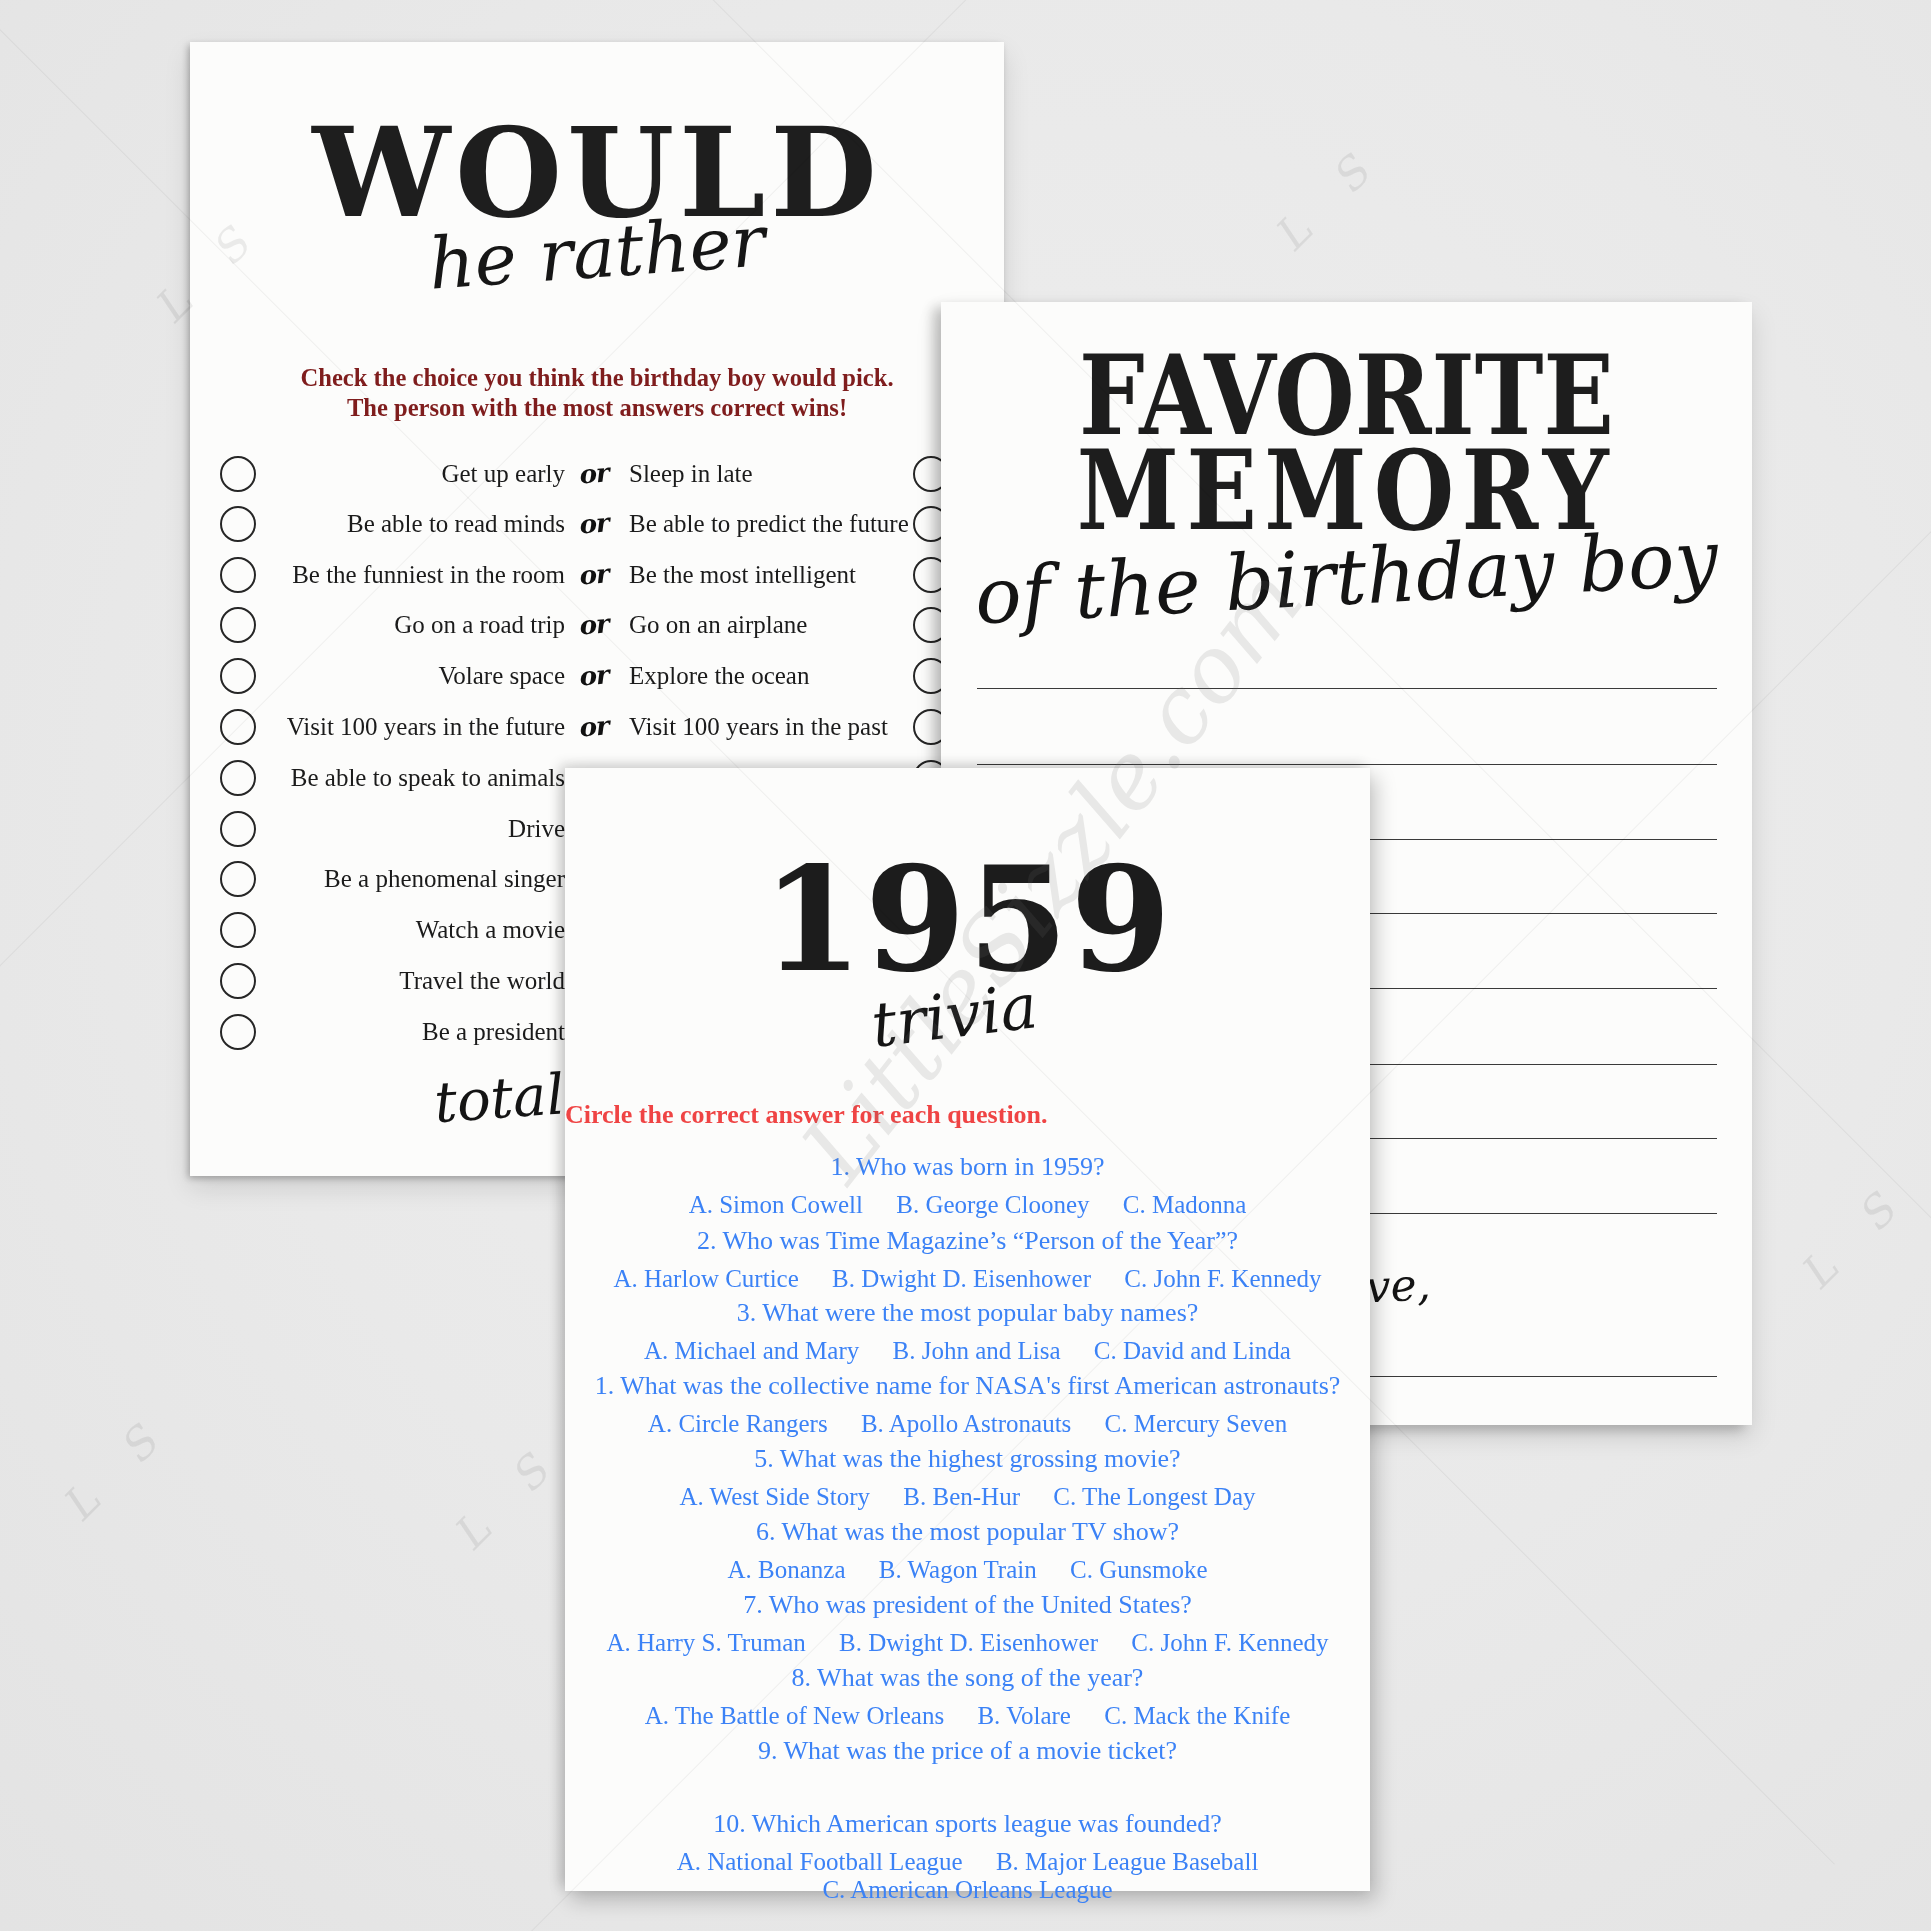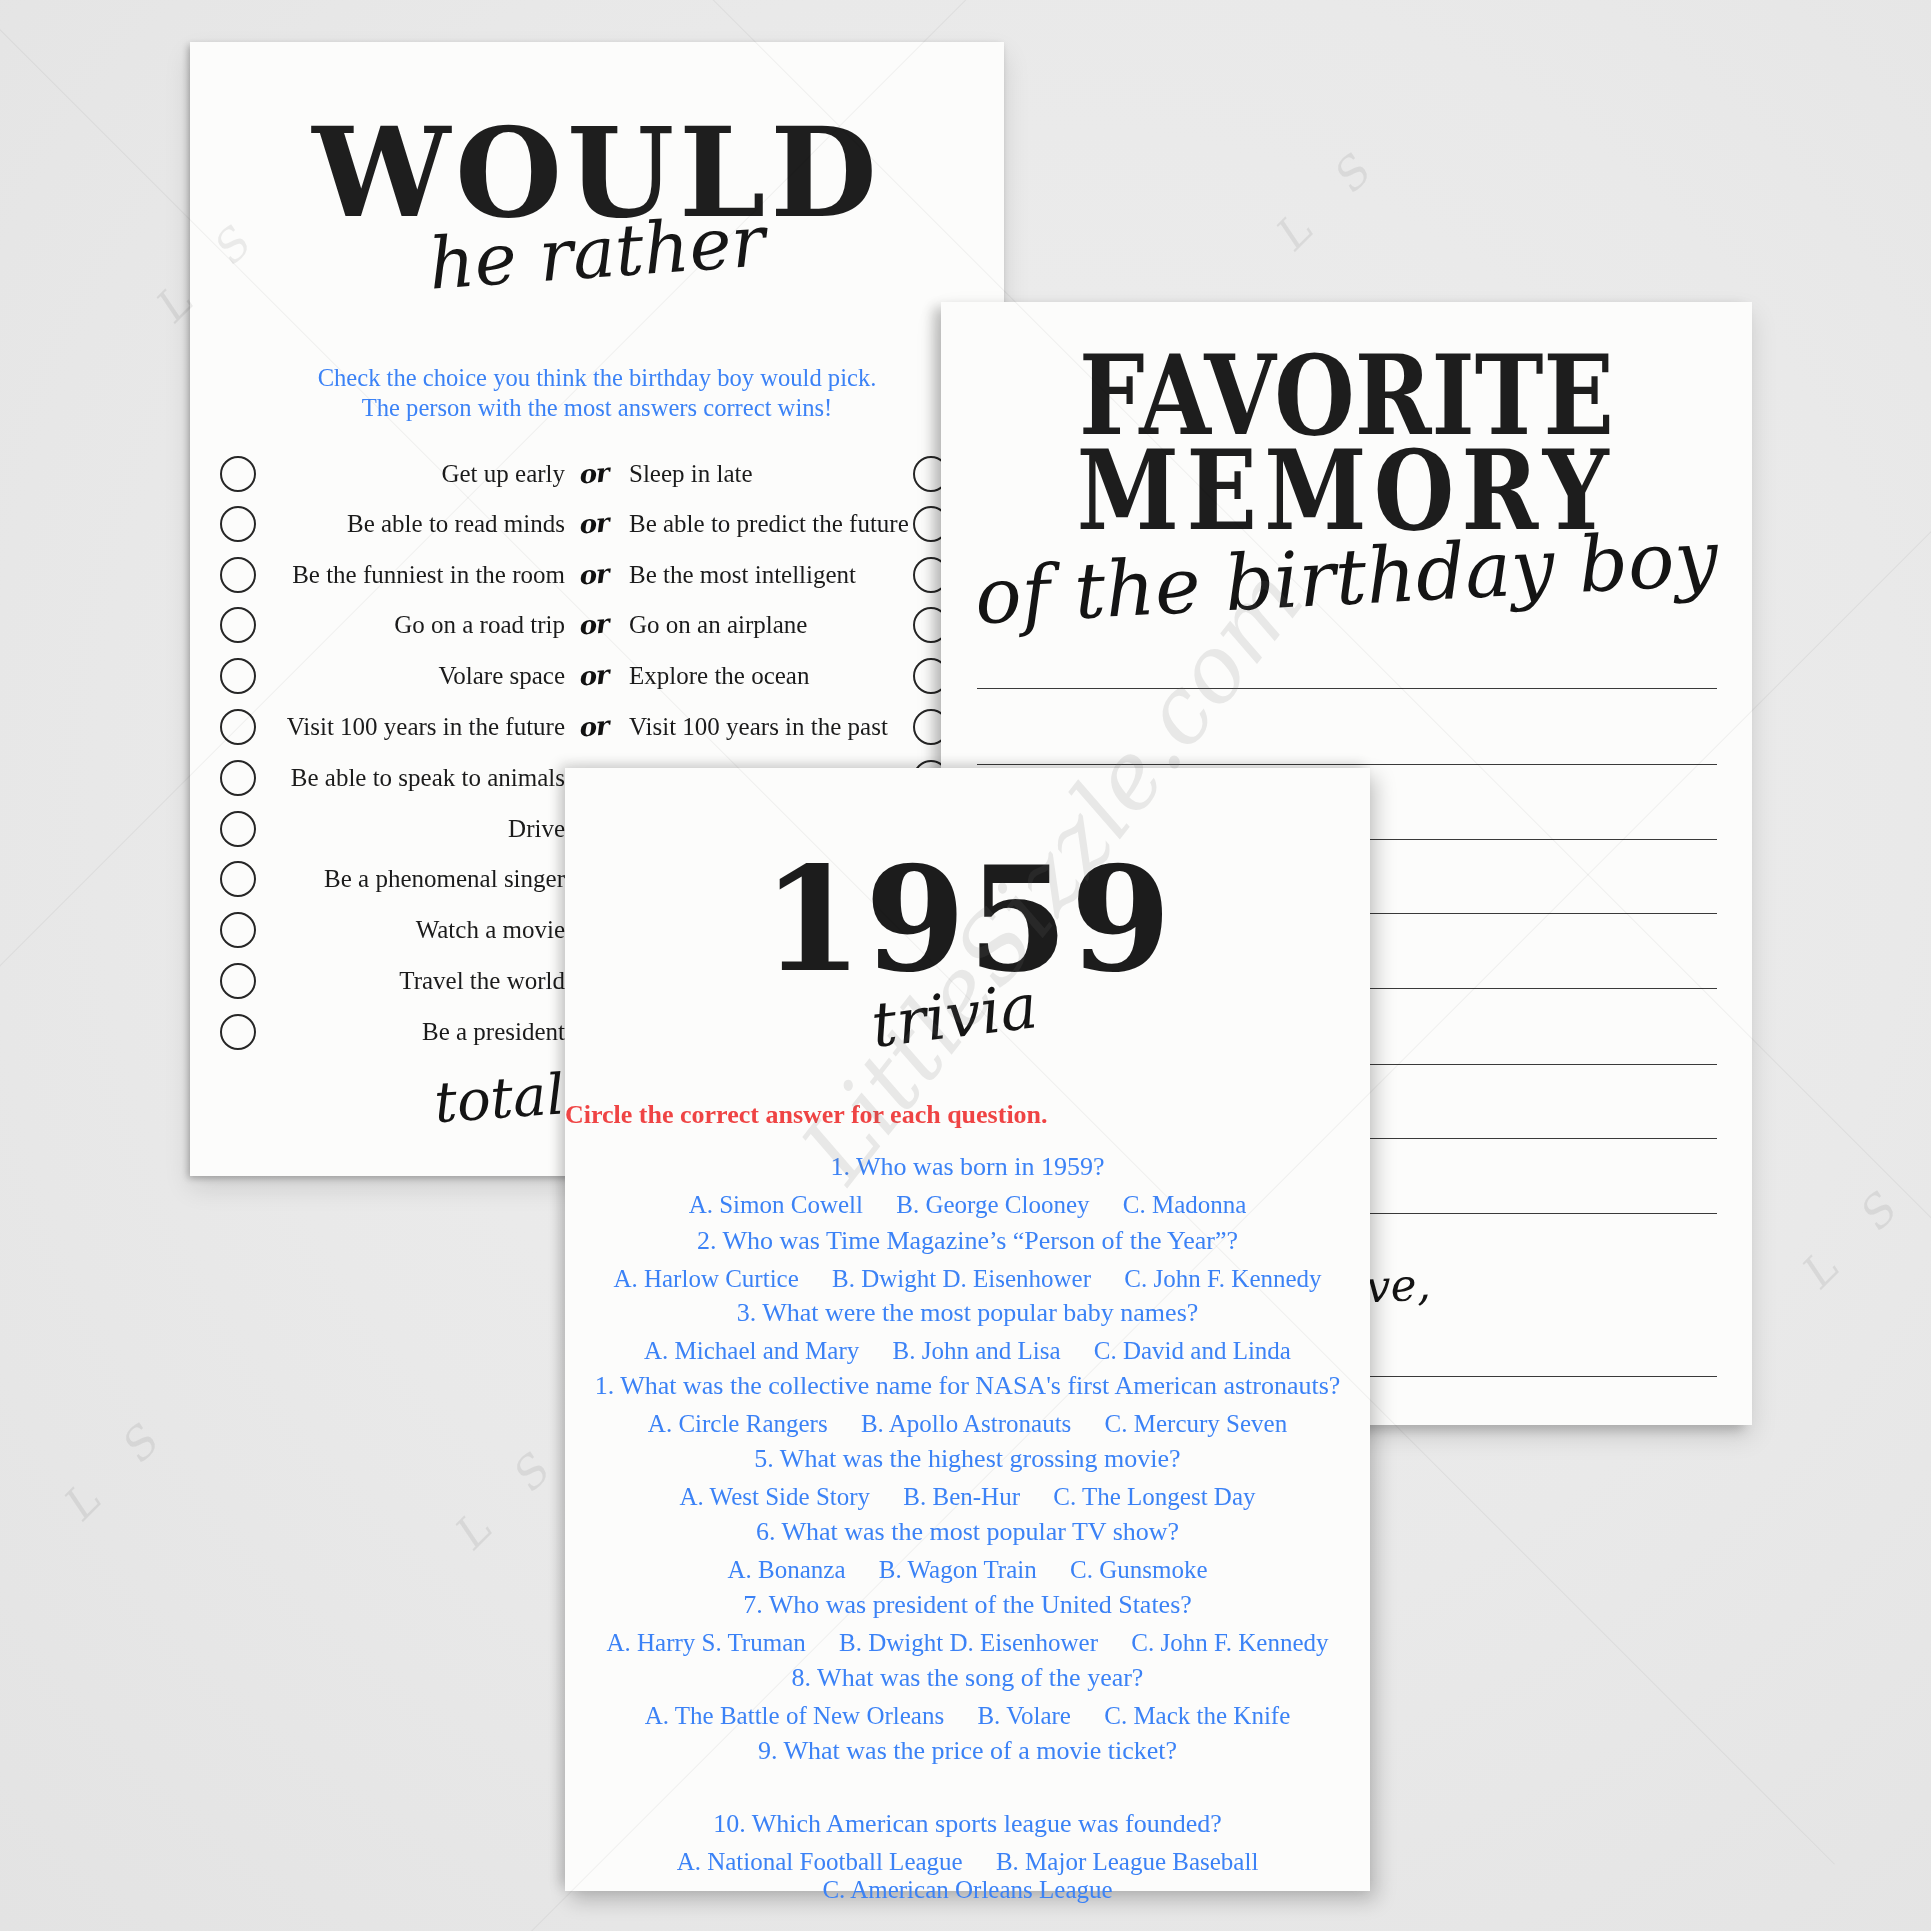--- a/index.html
+++ b/index.html
@@ -17,21 +17,21 @@
     box-shadow:-5.8px -3.9px 11.6px rgba(0,0,0,.16), 5.8px 8.7px 19.3px rgba(0,0,0,.22);}
 
   
   .would-title{position:absolute;left:0;top:70px;width:100%;text-align:center;
     font-family:"DejaVu Serif",serif;font-weight:700;font-size:123px;line-height:1;
     letter-spacing:4.8px;color:#1e1e1e;}
   .would-script{position:absolute;left:0;top:172px;width:100%;text-align:center;
     font-family:"DejaVu Serif",serif;font-style:italic;font-size:71px;line-height:1.1;
     transform:rotate(-4deg);color:#161616;}
   .would-instr{position:absolute;left:0;top:321px;width:100%;text-align:center;
-    font-weight:400;font-size:24.6px;line-height:30px;color:#3b82f6;}
+    font-weight:700;font-size:24.6px;line-height:30px;color:#7f1d1d;}
   .wr-row{position:absolute;left:0;width:100%;height:51px;}
   .circ{position:absolute;top:50%;transform:translateY(-50%);width:32px;height:32px;
     border:2.4px solid #262626;border-radius:50%;background:transparent;}
   .circ.cl{left:30px;}
   .circ.cr{left:723px;}
   .opt{position:absolute;top:50%;transform:translateY(-50%);font-size:25px;color:#1b1b1b;white-space:nowrap;}
   .opt.l{left:58px;width:317px;text-align:right;}
   .opt.r{left:439px;width:282px;text-align:left;}
   .or{position:absolute;left:378px;width:52px;top:50%;transform:translateY(-52%) rotate(-4deg);
     text-align:center;font-family:"DejaVu Serif",serif;font-style:italic;font-weight:700;

